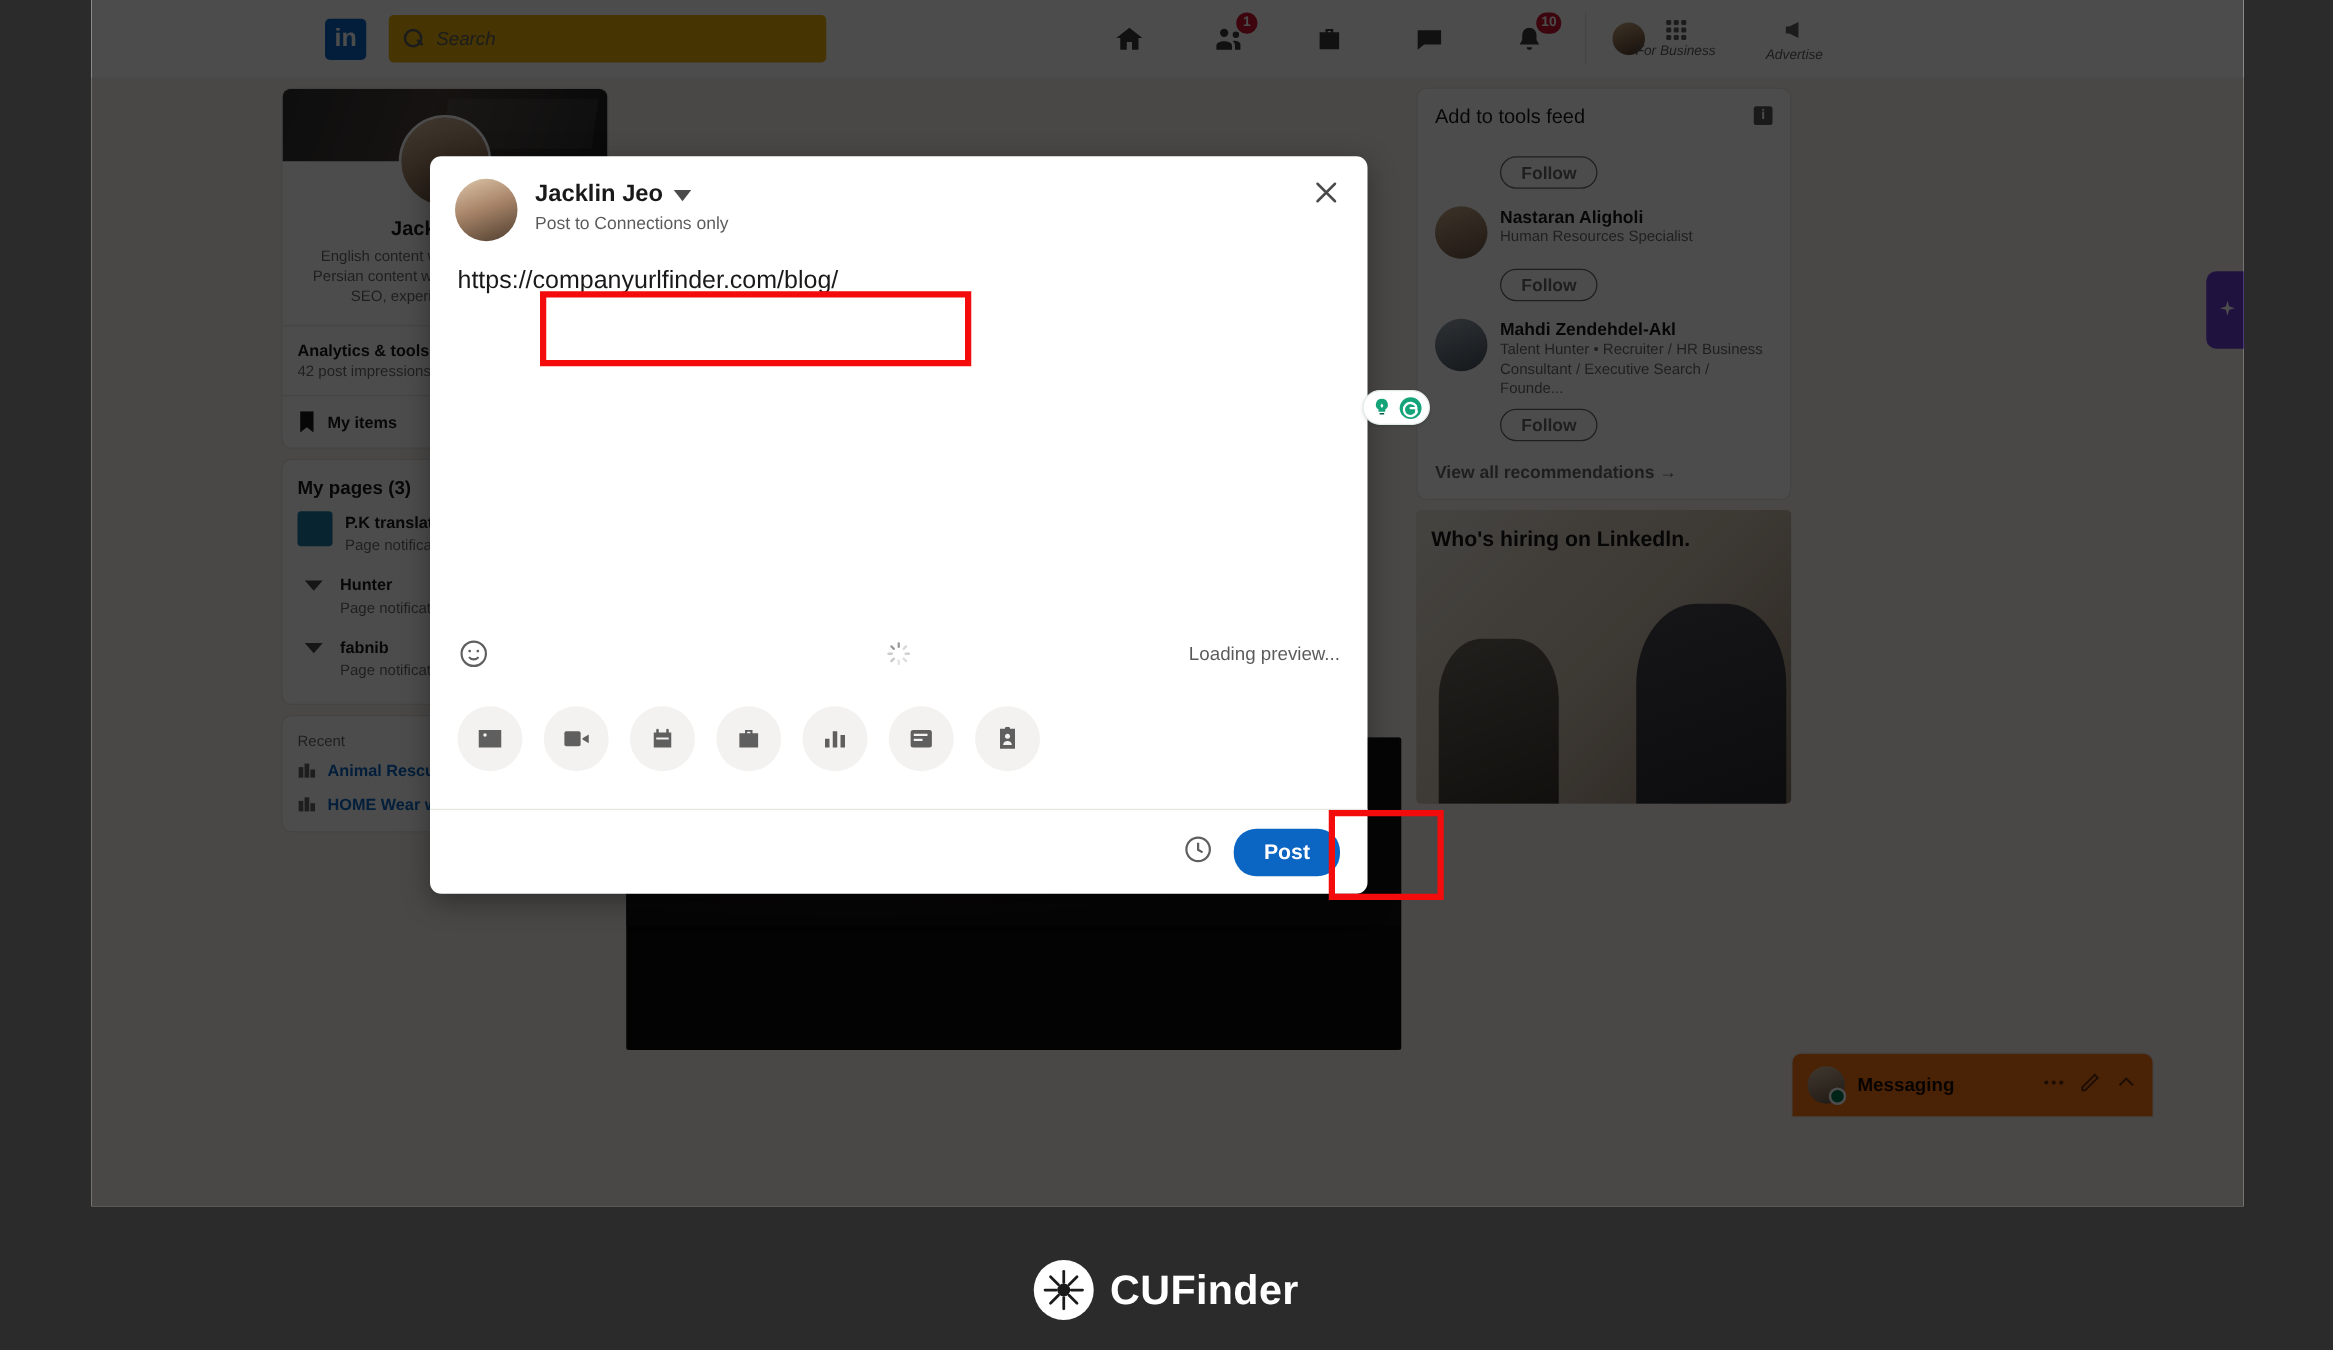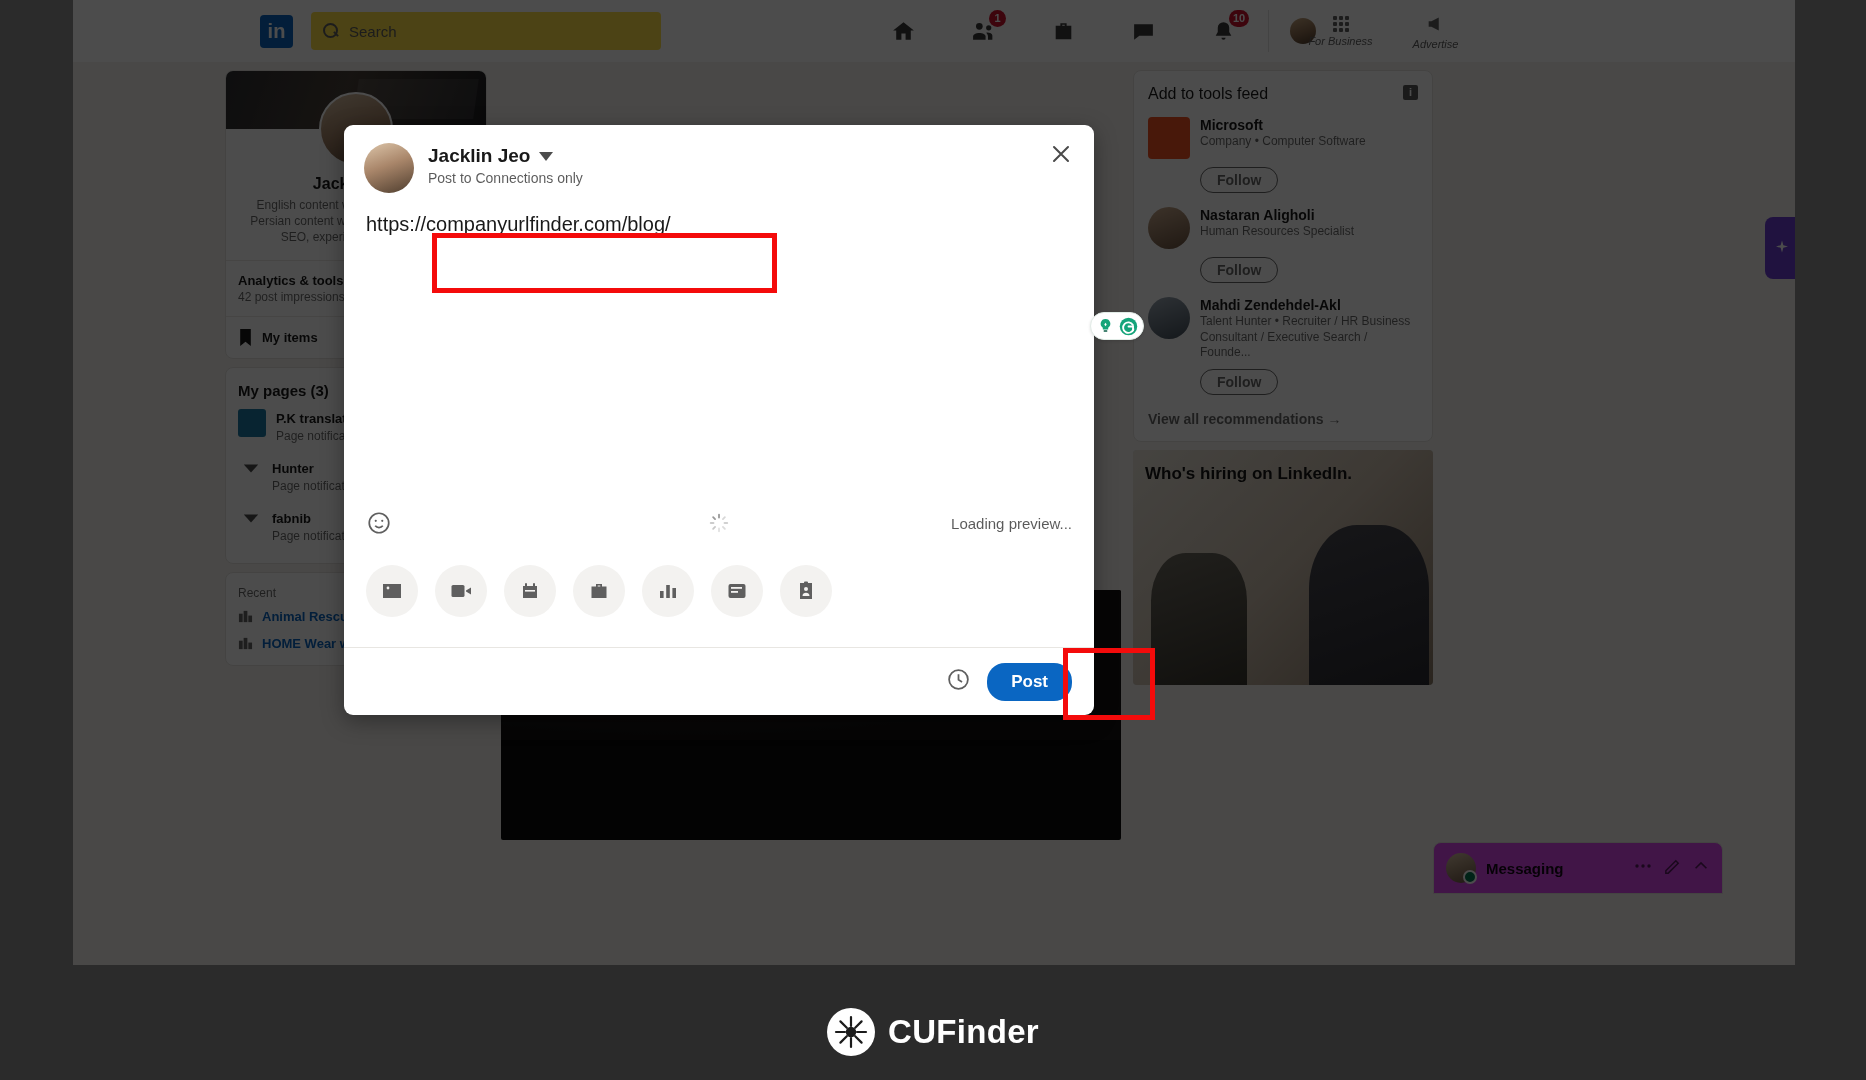--- a/index.html
+++ b/index.html
@@ -51,22 +51,22 @@
     position: absolute; left: 187px; top: 15px;
     width: 33px; height: 33px;
     background: #0a66c2; border-radius: 4px;
     color: #fff; font-weight: bold; font-size: 20px;
     line-height: 33px; text-align: center;
     font-family: "Liberation Sans", sans-serif;
   }
   #nav-search {
     position: absolute; left: 238px; top: 12px;
     width: 350px; height: 38px;
-    background: #fde047; border-radius: 4px;
-    display: flex; align-items: center; padding-left: 12px;
+    background: #eab308; border-radius: 4px;
+    display: flex; align-items: center; padding-left: 12px; font-style: italic;
   }
   #nav-search .mag {
     width: 16px; height: 16px; position: relative; margin-right: 10px;
   }
   #nav-search .mag::before {
     content: ""; position: absolute; left: 0; top: 0;
     width: 11px; height: 11px;
     border: 2px solid #5f5f5f; border-radius: 50%;
   }
   #nav-search .mag::after {
@@ -228,21 +228,21 @@
   #right-media .rm-person2 {
     position: absolute; left: 18px; bottom: 0;
     width: 96px; height: 132px; border-radius: 36% 36% 0 0;
     background: linear-gradient(160deg,#6e6a60 0%,#3a372f 100%);
   }
 
   
   #messaging {
     position: absolute; left: 1360px; top: 780px;
     width: 290px; height: 52px;
-    background: #d946ef; border: 1px solid #e4e2de;
+    background: #f97316; border: 1px solid #e4e2de;
     border-radius: 8px 8px 0 0;
     display: flex; align-items: center; padding: 0 12px; gap: 10px;
     z-index: 6;
   }
   #msg-avatar {
     width: 30px; height: 30px; border-radius: 50%;
     background: linear-gradient(160deg,#d8c0a2,#6b5441); position: relative;
   }
   #msg-avatar::after {
     content:""; position:absolute; right:-1px; bottom:-1px;
@@ -546,27 +546,20 @@
       </div>
 
       <div id="right-rail">
         <div class="card">
           <div id="feed-card-head">
             <span id="feed-card-title">Add to tools feed</span>
             <span class="info-ico">i</span>
           </div>
 
           <div class="sugg">
-            <div class="sugg-top">
-              <span class="sugg-av sq" style="background:#f25022;"></span>
-              <span>
-                <div class="sugg-name">Microsoft</div>
-                <div class="sugg-sub">Company • Computer Software</div>
-              </span>
-            </div>
             <div class="follow-btn">Follow</div>
           </div>
 
           <div class="sugg">
             <div class="sugg-top">
               <span class="sugg-av" style="background:linear-gradient(160deg,#c9a98c,#6b5340);"></span>
               <span>
                 <div class="sugg-name">Nastaran Aligholi</div>
                 <div class="sugg-sub">Human Resources Specialist</div>
               </span>

